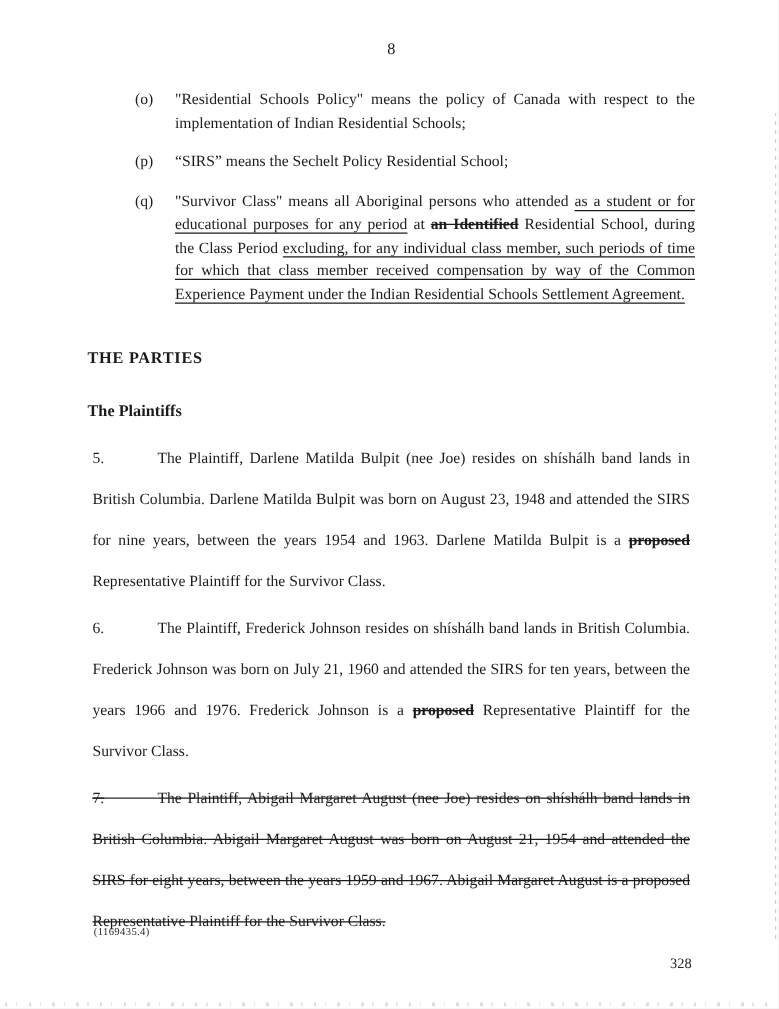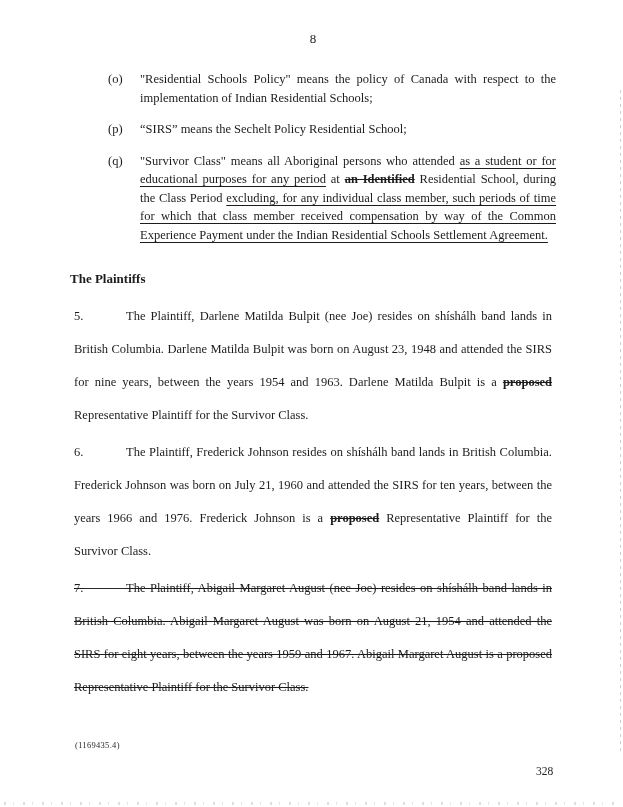--- a/index.html
+++ b/index.html
@@ -118,20 +118,21 @@
         <span class="def-text"><span>“SIRS” means the Sechelt Policy Residential School;</span></span>
       </div>
 
       <div class="def">
         <span class="def-label">(q)</span>
         <span class="def-text"><span>"Survivor Class" means all Aboriginal persons who attended </span><span class="u">as a student or for educational purposes for any period</span><span> at </span><span class="stb">an Identified</span><span> Residential School, during the Class Period </span><span class="u">excluding, for any individual class member, such periods of time for which that class member received compensation by way of the Common Experience Payment under the Indian Residential Schools Settlement Agreement.</span></span>
       </div>
 
     </div>
 
+    <div class="h-parties">THE PARTIES</div>
 
     <div class="h-plaintiffs">The Plaintiffs</div>
 
     <div class="paras">
 
       <p class="para"><span class="pnum">5.</span><span>The Plaintiff, Darlene Matilda Bulpit (nee Joe) resides on shíshálh band lands in British Columbia.  Darlene Matilda Bulpit was born on August 23, 1948 and attended the SIRS for nine years, between the years 1954 and 1963.  Darlene Matilda Bulpit is a </span><span class="stb">proposed</span><span> Representative Plaintiff for the Survivor Class.</span></p>
 
       <p class="para"><span class="pnum">6.</span><span>The Plaintiff, Frederick Johnson resides on shíshálh band lands in British Columbia.  Frederick Johnson was born on July 21, 1960 and attended the SIRS for ten years, between the years 1966 and 1976.  Frederick Johnson is a </span><span class="stb">proposed</span><span> Representative Plaintiff for the Survivor Class.</span></p>
 
       <p class="para"><span class="pnum pnum-struck">7.</span><span class="st-line">The Plaintiff, Abigail Margaret August (nee Joe) resides on shíshálh band lands in British Columbia.  Abigail Margaret August was born on August 21, 1954 and attended the SIRS for eight years, between the years 1959 and 1967.  Abigail Margaret August is a proposed Representative Plaintiff for the Survivor Class.</span></p>

